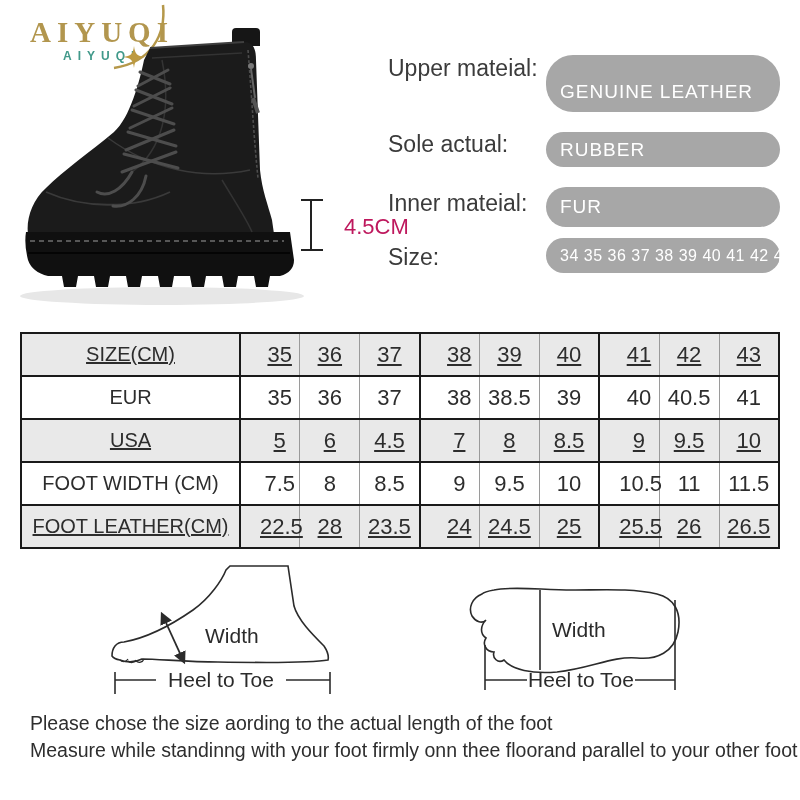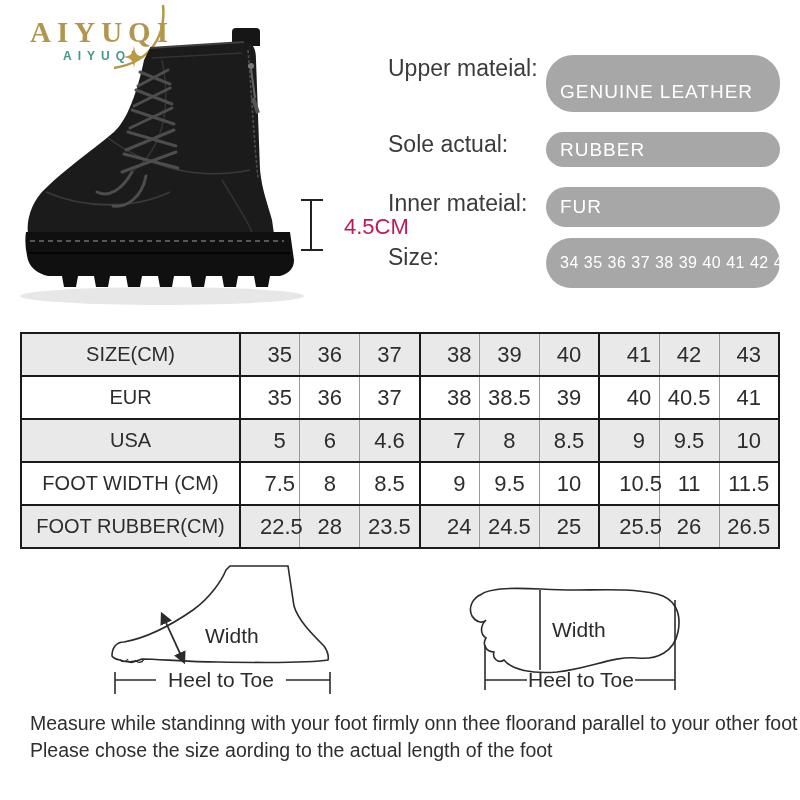--- a/index.html
+++ b/index.html
@@ -24,31 +24,31 @@
 
   
   .specs{position:absolute;left:388px;top:50px;width:392px;height:230px;}
   .spec-label{position:absolute;left:0;font-size:23px;color:#3b3b3b;white-space:nowrap;}
   .spec-value{position:absolute;left:158px;width:234px;background:#a7a7a7;color:#fff;
               box-sizing:border-box;padding-left:14px;display:flex;align-items:center;
               font-size:19px;letter-spacing:1px;white-space:nowrap;border-radius:27px;}
   .sr1 .spec-label{top:5px}   .sr1 .spec-value{top:5px;height:57px;align-items:flex-end;padding-bottom:9px}
   .sr2 .spec-label{top:81px}  .sr2 .spec-value{top:82px;height:35px}
   .sr3 .spec-label{top:140px} .sr3 .spec-value{top:137px;height:40px}
-  .sr4 .spec-label{top:194px} .sr4 .spec-value{top:188px;height:50px;font-size:16px;
+  .sr4 .spec-label{top:194px} .sr4 .spec-value{top:188px;height:35px;font-size:16px;
                                                letter-spacing:.5px;}
 
   
   .size-table{position:absolute;left:20px;top:332px;width:760px;border-collapse:collapse;
               border:2px solid #1a1a1a;table-layout:fixed;font-size:22px;color:#2d2d2d;}
   .size-table td{border-left:1px solid #9a9a9a;border-top:2px solid #1a1a1a;
                  text-align:center;vertical-align:middle;height:41px;padding:0;}
   .size-table td.label-cell{width:217px;font-size:20px;border-left:none;}
   .size-table td.thick-left{border-left:2px solid #1a1a1a;padding-left:19px;}
-  .size-table tr.gray{background:#e9e9e9;}
+  .size-table tr.gray{background:#e9e9e9;text-decoration:underline;}
 
   
   .diagram-side{position:absolute;left:98px;top:558px;}
   .diagram-top{position:absolute;left:452px;top:560px;}
   .diag-text{font-family:"Liberation Sans",sans-serif;font-size:21px;fill:#2b2b2b;}
 
   
   .notes{position:absolute;left:30px;top:710px;font-size:19.5px;color:#2e2e2e;line-height:27px;}
   .notes p{margin:0;}
 </style>
@@ -153,42 +153,42 @@
           <td>38.5</td>
           <td>39</td>
           <td class="thick-left">40</td>
           <td>40.5</td>
           <td>41</td>
         </tr>
         <tr class="gray">
           <td class="label-cell">USA</td>
           <td class="thick-left">5</td>
           <td>6</td>
-          <td>4.6</td>
+          <td>4.5</td>
           <td class="thick-left">7</td>
           <td>8</td>
           <td>8.5</td>
           <td class="thick-left">9</td>
           <td>9.5</td>
           <td>10</td>
         </tr>
         <tr>
           <td class="label-cell">FOOT WIDTH (CM)</td>
           <td class="thick-left">7.5</td>
           <td>8</td>
           <td>8.5</td>
           <td class="thick-left">9</td>
           <td>9.5</td>
           <td>10</td>
           <td class="thick-left">10.5</td>
           <td>11</td>
           <td>11.5</td>
         </tr>
         <tr class="gray">
-          <td class="label-cell">FOOT RUBBER(CM)</td>
+          <td class="label-cell">FOOT LEATHER(CM)</td>
           <td class="thick-left">22.5</td>
           <td>28</td>
           <td>23.5</td>
           <td class="thick-left">24</td>
           <td>24.5</td>
           <td>25</td>
           <td class="thick-left">25.5</td>
           <td>26</td>
           <td>26.5</td>
         </tr>
@@ -223,17 +223,17 @@
     <line x1="88" y1="30" x2="88" y2="110" stroke="#2b2b2b" stroke-width="1.6"></line>
     <text class="diag-text" x="100" y="77">Width</text>
     <line x1="33" y1="85" x2="33" y2="130" stroke="#2b2b2b" stroke-width="1.6"></line>
     <line x1="223" y1="40" x2="223" y2="130" stroke="#2b2b2b" stroke-width="1.6"></line>
     <line x1="33" y1="120" x2="75" y2="120" stroke="#2b2b2b" stroke-width="1.6"></line>
     <line x1="183" y1="120" x2="223" y2="120" stroke="#2b2b2b" stroke-width="1.6"></line>
     <text class="diag-text" x="129" y="127" text-anchor="middle">Heel to Toe</text>
   </svg>
 
   <footer class="notes">
+    <p>Please chose the size aording to the actual length of the foot</p>
     <p>Measure while standinng with your foot firmly onn thee floorand parallel to your other foot</p>
-    <p>Please chose the size aording to the actual length of the foot</p>
   </footer>
 
 </div>
 
 </body></html>

